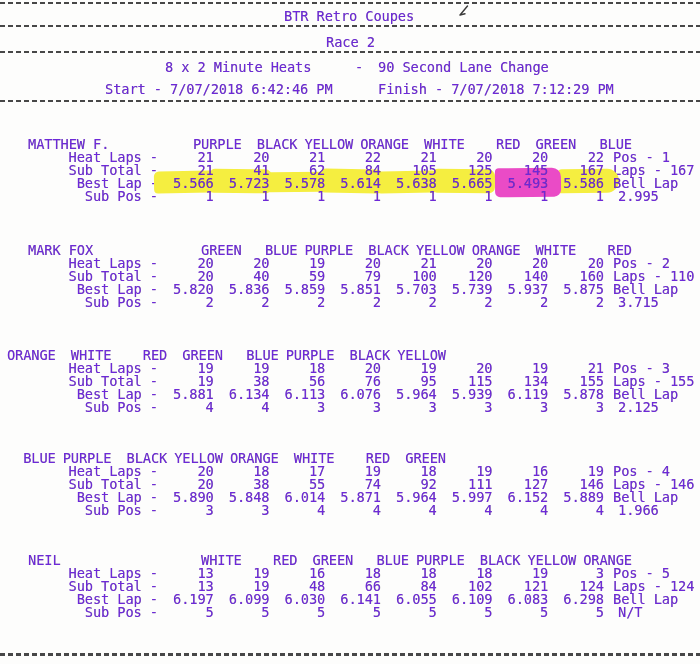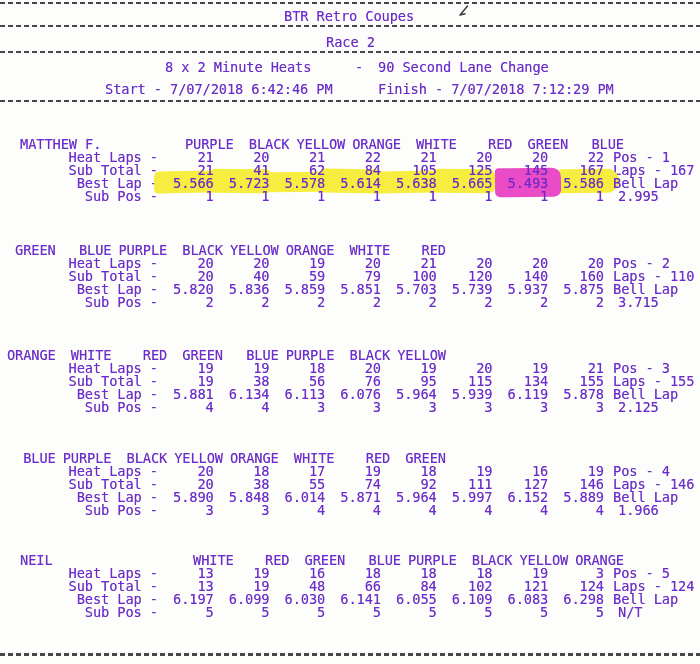--- a/index.html
+++ b/index.html
@@ -14,21 +14,21 @@
   .dash{
     position:absolute;left:0;width:700px;height:2px;
     background:repeating-linear-gradient(90deg,#474747 0 5px,transparent 5px 8px);
   }
   .dash.thick{height:2.5px;}
   .hdr{position:absolute;white-space:pre;line-height:13px;}
   .block{position:absolute;left:0;width:700px;}
   .row{display:flex;height:13.1px;line-height:13.2px;}
   .cell{flex:0 0 55.75px;text-align:right;position:relative;white-space:pre;}
   .cell.label{flex:0 0 158px;}
-  .cell.name{text-align:left;padding-left:20px;}
+  .cell.name{text-align:left;padding-left:28px;}
   .cell.right{flex:1 1 auto;text-align:left;padding-left:9px;}
   .cell.right.bellval{padding-left:14px;}
   .txt{position:relative;z-index:2;}
   .hl{position:absolute;z-index:0;left:-4px;right:-2px;top:-6px;bottom:-3px;border-radius:5px 7px 6px 4px;}
   .hl.yellow{background:var(--hl-yellow,#f5ee40);}
   .hl.magenta{background:var(--hl-magenta,#ea4bc6);z-index:1;border-radius:4px 9px 7px 5px;}
   .hl.v0{transform:rotate(-0.9deg);}
   .hl.v1{transform:rotate(0.7deg);top:-8px;}
   .hl.v2{transform:rotate(-0.4deg);top:-5px;bottom:-2px;}
   .hl.v3{transform:rotate(0.9deg);top:-8px;}
@@ -117,20 +117,21 @@
           <div class="cell"><span class="txt">1</span></div>
           <div class="cell"><span class="txt">1</span></div>
           <div class="cell"><span class="txt">1</span></div>
           <div class="cell"><span class="txt">1</span></div>
           <div class="cell"><span class="txt">1</span></div>
           <div class="cell right bellval">2.995</div>
         </div>
       </section>
       <section class="block" style="top:244px">
         <div class="row">
+          <div class="cell label name">MARK FOX</div>
           <div class="cell"><span class="txt">GREEN</span></div>
           <div class="cell"><span class="txt">BLUE</span></div>
           <div class="cell"><span class="txt">PURPLE</span></div>
           <div class="cell"><span class="txt">BLACK</span></div>
           <div class="cell"><span class="txt">YELLOW</span></div>
           <div class="cell"><span class="txt">ORANGE</span></div>
           <div class="cell"><span class="txt">WHITE</span></div>
           <div class="cell"><span class="txt">RED</span></div>
           <div class="cell right"></div>
         </div>

